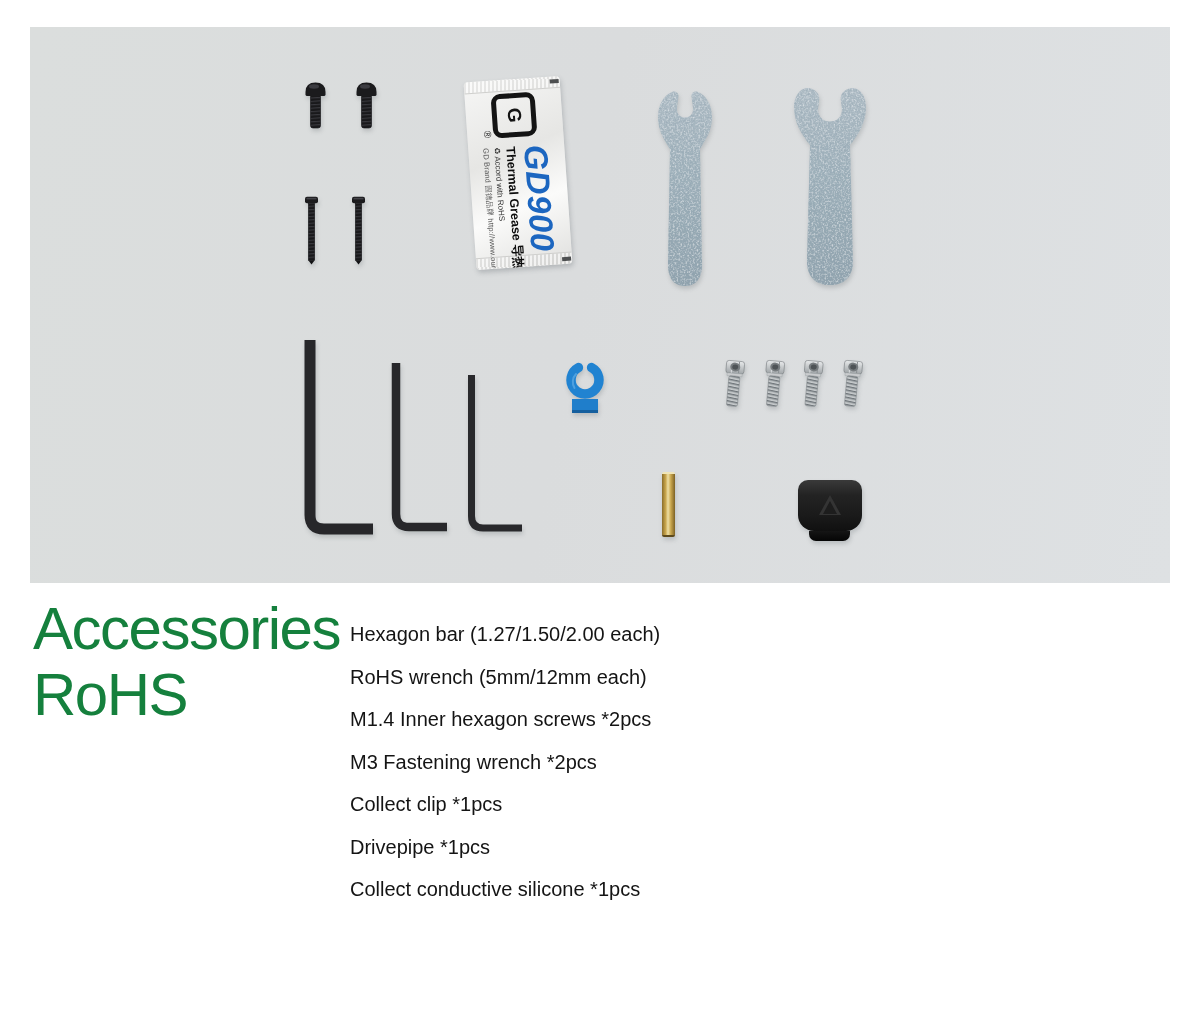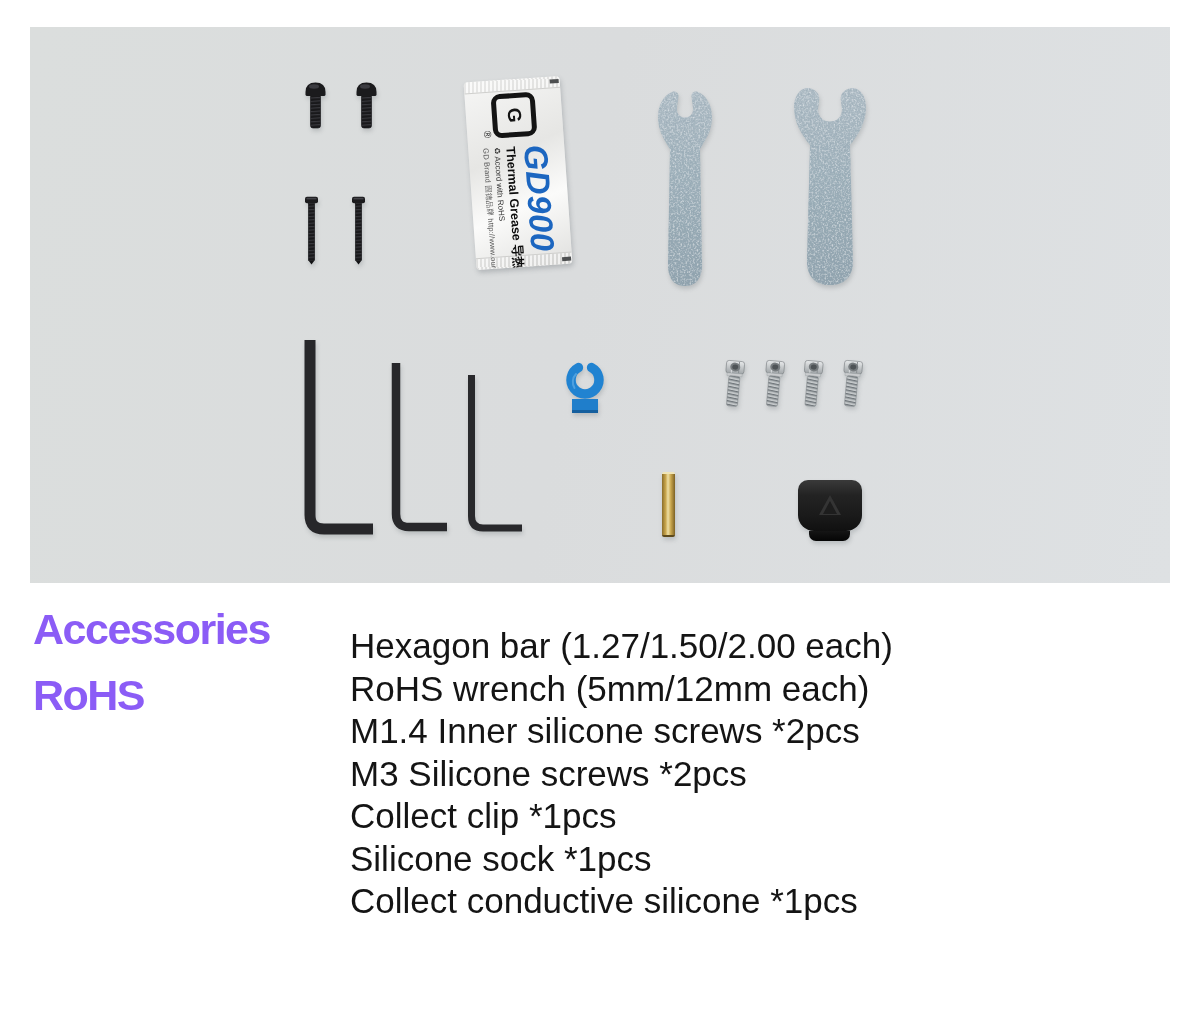--- a/index.html
+++ b/index.html
@@ -47,23 +47,23 @@
   .sock .tri-out{position:absolute;left:21px;top:15px;width:0;height:0;
     border-left:11px solid transparent;border-right:11px solid transparent;
     border-bottom:20px solid #343434;}
   .sock .tri-in{position:absolute;left:25px;top:21px;width:0;height:0;
     border-left:7px solid transparent;border-right:7px solid transparent;
     border-bottom:13px solid #1d1d1d;}
   .sock .lip{position:absolute;left:11px;top:51px;width:41px;height:10px;
     background:linear-gradient(180deg,#151515,#050505);border-radius:0 0 7px 7px;}
 
   
-  .acc-title{position:absolute;left:33px;top:596px;font-size:43px;line-height:66px;
-    font-weight:bold;letter-spacing:-1.5px;color:#8b5cf6;}
-  .acc-list{position:absolute;left:350px;top:613px;font-size:35px;line-height:42.5px;color:#141414;margin-top:12px;}
+  .acc-title{position:absolute;left:33px;top:596px;font-size:60px;line-height:66px;
+    font-weight:normal;letter-spacing:-1.5px;color:#15803d;}
+  .acc-list{position:absolute;left:350px;top:613px;font-size:20px;line-height:42.5px;color:#141414;}
 </style>
 </head>
 <body>
 
 <div class="stage">
 
   <div class="photo-panel">
 
     <svg class="item" style="left:274px;top:54px;" width="78" height="54" viewBox="0 0 78 54">
       <defs>
@@ -214,20 +214,20 @@
   </div>
 
   <div class="acc-title">
     <div>Accessories</div>
     <div>RoHS</div>
   </div>
 
   <div class="acc-list">
     <div>Hexagon bar (1.27/1.50/2.00 each)</div>
     <div>RoHS wrench (5mm/12mm each)</div>
-    <div>M1.4 Inner silicone screws *2pcs</div>
-    <div>M3 Silicone screws *2pcs</div>
+    <div>M1.4 Inner hexagon screws *2pcs</div>
+    <div>M3 Fastening wrench *2pcs</div>
     <div>Collect clip *1pcs</div>
-    <div>Silicone sock *1pcs</div>
+    <div>Drivepipe *1pcs</div>
     <div>Collect conductive silicone *1pcs</div>
   </div>
 
 </div>
 
 </body></html>

